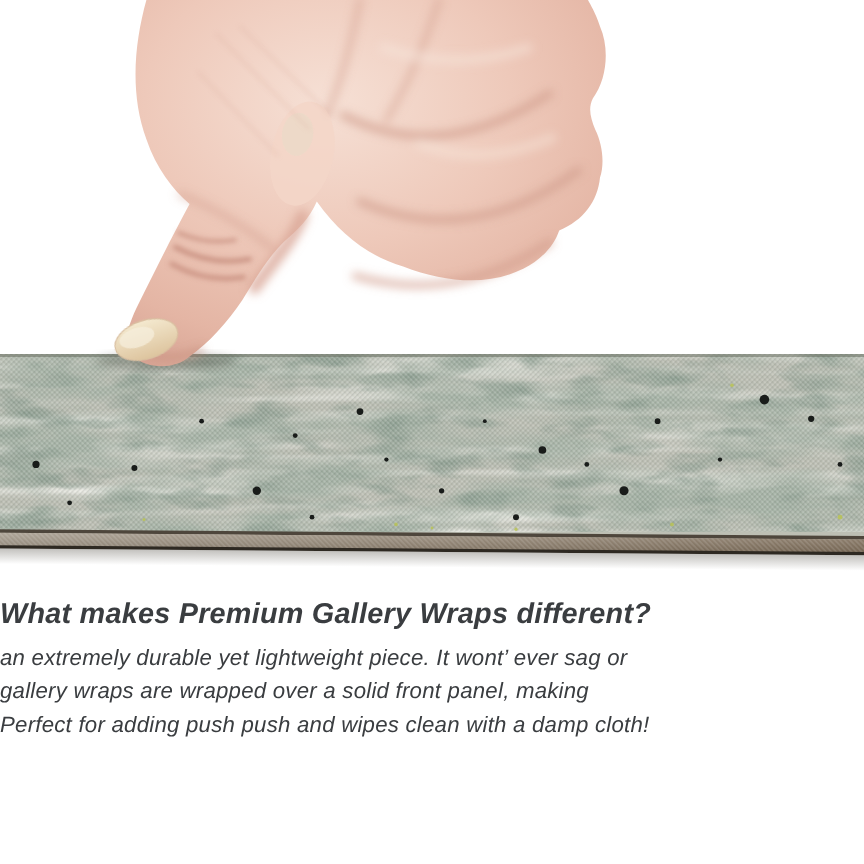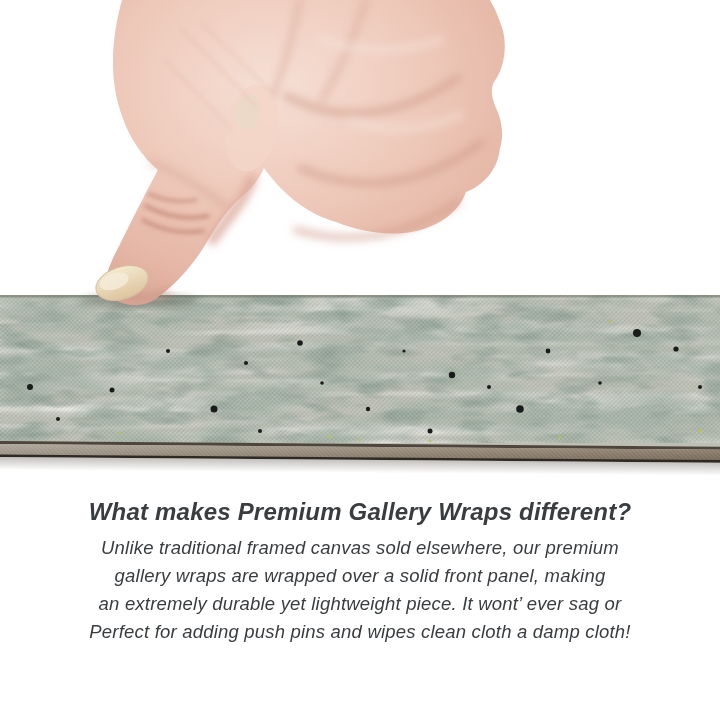--- a/index.html
+++ b/index.html
@@ -9,21 +9,21 @@
     background:#ffffff;
     overflow:hidden;
     font-family:"Liberation Sans",sans-serif;
   }
   .photo-layer{position:absolute;left:0;display:block;}
   #canvas-strip{top:291px;}
   #hand{top:0;}
   .copy{
     position:absolute;
     top:497px;left:0;right:0;
-    text-align:center;
+    text-align:left;
     color:#3a3d40;
     font-style:italic;
   }
   .copy .title{
     font-size:24px;
     font-weight:600;
     letter-spacing:.2px;
     line-height:30px;
     margin:0 0 7px 0;
   }
@@ -200,19 +200,18 @@
     </g>
 
     <g transform="rotate(-18 122 283)">
       <ellipse cx="122" cy="283" rx="27" ry="16" fill="url(#nailGrad)" stroke="#d9bfa0" stroke-width="1"></ellipse>
       <ellipse cx="115" cy="279" rx="15" ry="8" fill="#f7f0de" opacity="0.7"></ellipse>
     </g>
   </svg>
 
   <div class="copy">
     <div class="title">What makes Premium Gallery Wraps different?</div>
-    <div class="line">Unlike traditional framed canvas sold elsewhere, our premium</div>
+    <div class="line">an extremely durable yet lightweight piece. It wont’ ever sag or</div>
     <div class="line">gallery wraps are wrapped over a solid front panel, making</div>
-    <div class="line">an extremely durable yet lightweight piece. It wont’ ever sag or</div>
-    <div class="line">Perfect for adding push pins and wipes clean cloth a damp cloth!</div>
+    <div class="line">Perfect for adding push push and wipes clean with a damp cloth!</div>
   </div>
 
 </div>
 
 </body></html>

